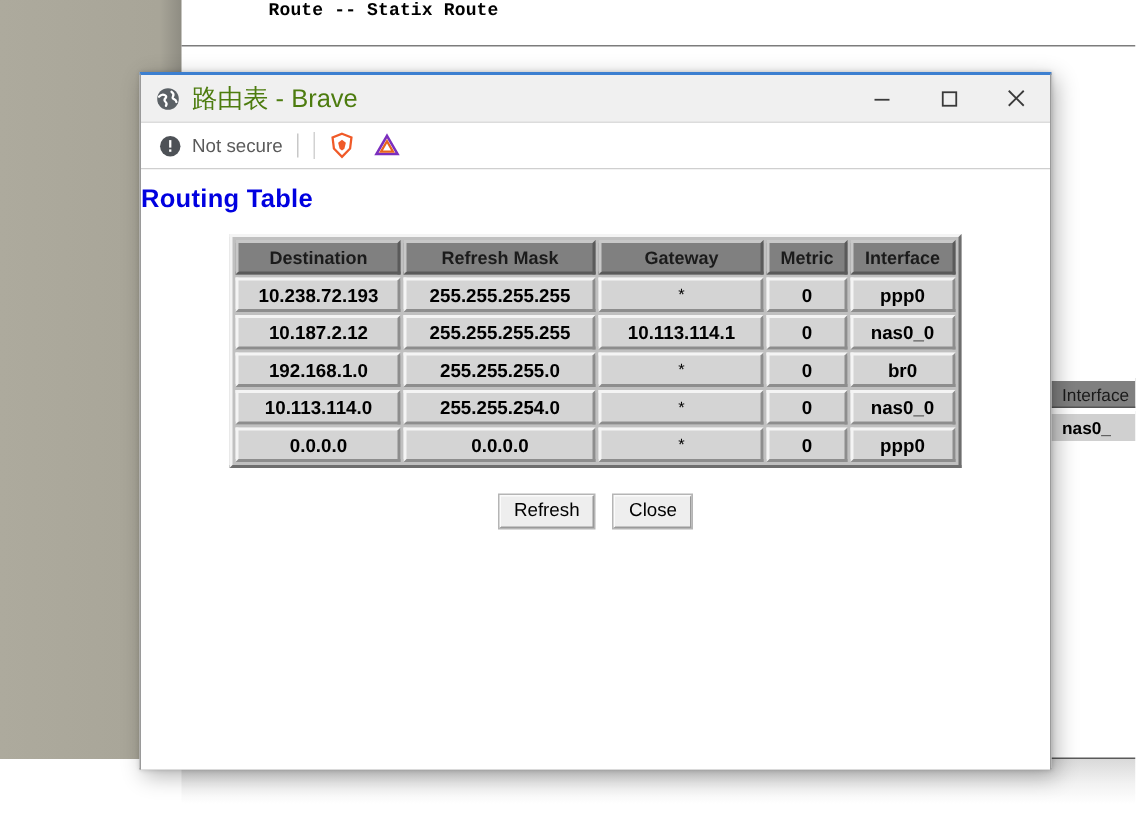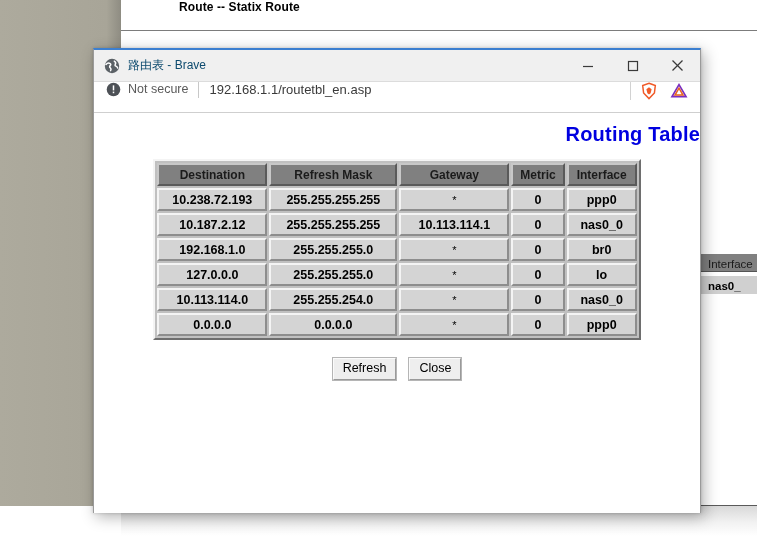--- a/index.html
+++ b/index.html
@@ -31,20 +31,21 @@
   }
   #bg-heading {
     position: absolute;
     left: 179px;
     top: 0px;
     font-size: 12px;
     font-weight: bold;
     color: #000000;
     white-space: nowrap;
     letter-spacing: 0.1px;
+    font-family: Liberation Mono, monospace;
   }
   #bg-divider {
     position: absolute;
     left: 121px;
     top: 30px;
     width: 636px;
     height: 1px;
     background: #7c7c7c;
   }
   #bg-divider2 {
@@ -134,42 +135,42 @@
     align-items: center;
   }
   #favicon {
     width: 16px;
     height: 16px;
     margin-left: 10px;
     flex: 0 0 auto;
   }
   #window-title {
     margin-left: 8px;
-    font-size: 12px;
-    color: #0c4a6e;
+    font-size: 17px;
+    color: #4d7c0f;
     white-space: nowrap;
     flex: 1 1 auto;
   }
   .wbtn {
     width: 45px;
     height: 31px;
     display: flex;
     align-items: center;
     justify-content: center;
     flex: 0 0 auto;
   }
   .wbtn svg { display: block; }
 
   #urlbar {
     position: relative;
     height: 30px;
     background: #ffffff;
     border-bottom: 1px solid #cfcfcf;
     display: flex;
-    align-items: flex-start;
+    align-items: center;
   }
   #notsecure-icon {
     margin-left: 12px;
     flex: 0 0 auto;
     width: 15px;
     height: 15px;
   }
   #notsecure-label {
     margin-left: 7px;
     font-size: 12.5px;
@@ -204,24 +205,24 @@
     height: 18px;
   }
 
   
   #page-content {
     position: relative;
     background: #ffffff;
     height: 400px;
   }
   #routing-title {
-    text-align: right;
+    text-align: left;
     color: #0000e0;
     font-weight: bold;
-    font-size: 20px;
+    font-size: 17px;
     padding-top: 10px;
     letter-spacing: 0.2px;
   }
 
   #table-wrap {
     display: flex;
     justify-content: center;
     margin-top: 13px;
   }
   table.routing {
@@ -333,21 +334,20 @@
   <div id="urlbar">
     <span id="notsecure-icon">
       <svg width="15" height="15" viewBox="0 0 15 15">
         <circle cx="7.5" cy="7.5" r="6.8" fill="#4d5156"></circle>
         <rect x="6.75" y="3.4" width="1.5" height="5" fill="#ffffff"></rect>
         <rect x="6.75" y="9.6" width="1.5" height="1.6" fill="#ffffff"></rect>
       </svg>
     </span>
     <span id="notsecure-label">Not secure</span>
     <span id="url-sep"></span>
-    <span id="url-text">192.168.1.1/routetbl_en.asp</span>
     <span id="url-right-sep"></span>
     <span class="ext-icon">
       <svg width="18" height="18" viewBox="0 0 18 18">
         <path d="M9 1.2 L15.3 3.6 L14.4 11 L9 16.6 L3.6 11 L2.7 3.6 Z" fill="none" stroke="#f05a28" stroke-width="1.5"></path>
         <path d="M9 5.2 L11.6 7.2 L10.6 11.2 L9 12.4 L7.4 11.2 L6.4 7.2 Z" fill="#f05a28"></path>
       </svg>
     </span>
     <span class="ext-icon">
       <svg width="18" height="18" viewBox="0 0 18 18">
         <path d="M9 2.6 L16 14.6 L2 14.6 Z" fill="none" stroke="#7b2fbe" stroke-width="1.7"></path>
@@ -384,27 +384,20 @@
             <td>10.113.114.1</td>
             <td>0</td>
             <td>nas0_0</td>
           </tr>
           <tr>
             <td>192.168.1.0</td>
             <td>255.255.255.0</td>
             <td class="star">*</td>
             <td>0</td>
             <td>br0</td>
-          </tr>
-          <tr>
-            <td>127.0.0.0</td>
-            <td>255.255.255.0</td>
-            <td class="star">*</td>
-            <td>0</td>
-            <td>lo</td>
           </tr>
           <tr>
             <td>10.113.114.0</td>
             <td>255.255.254.0</td>
             <td class="star">*</td>
             <td>0</td>
             <td>nas0_0</td>
           </tr>
           <tr>
             <td>0.0.0.0</td>

